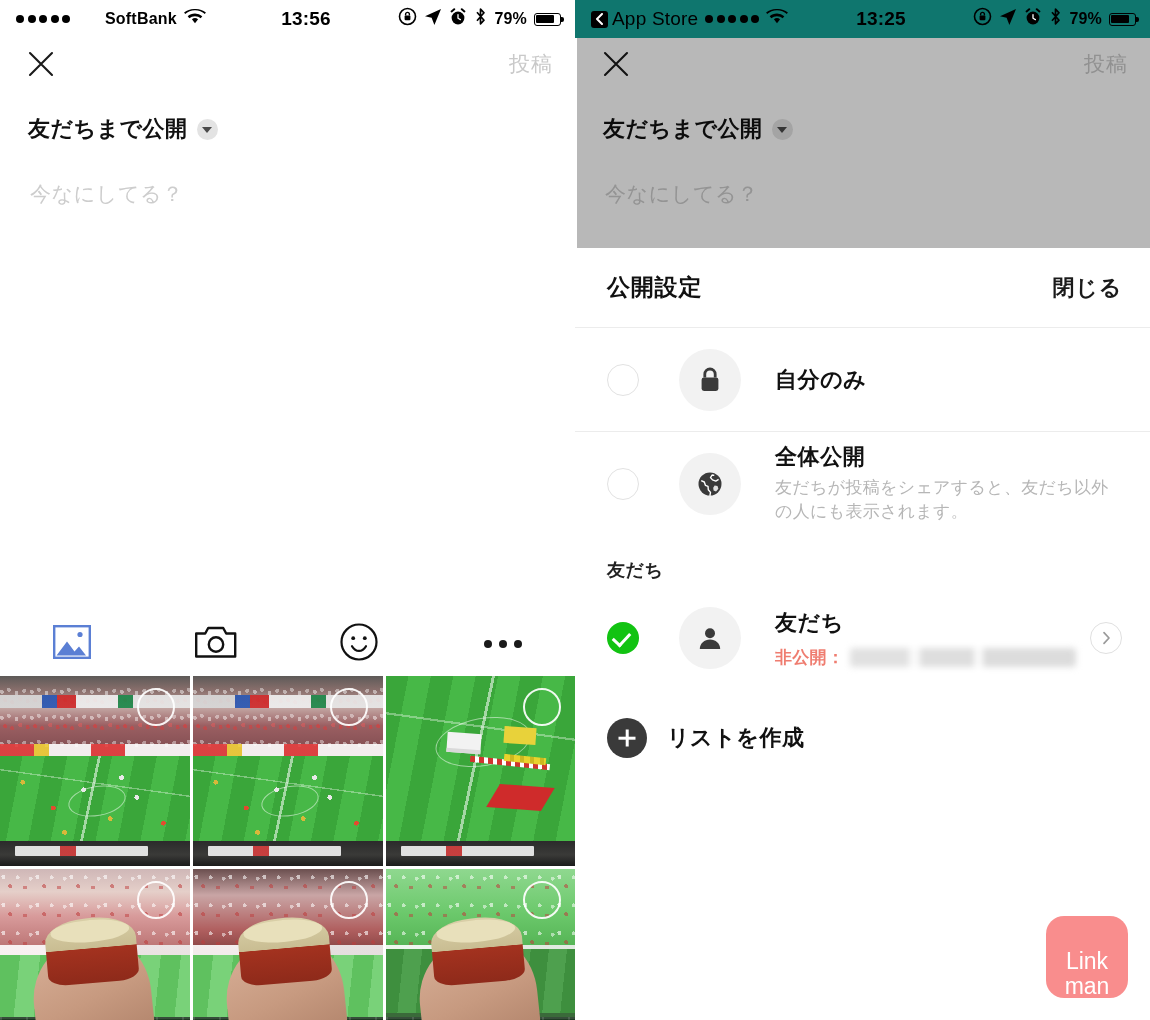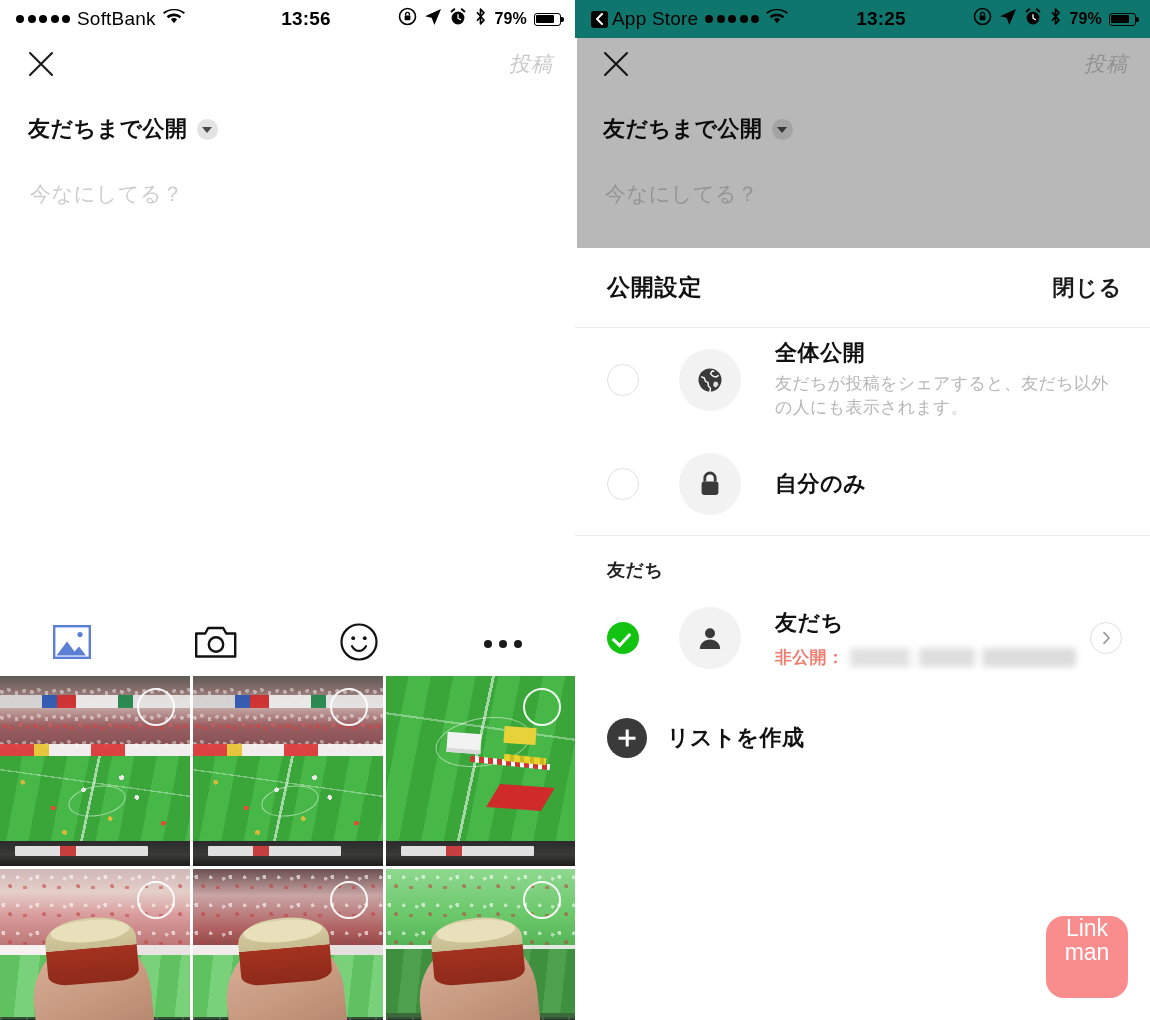--- a/index.html
+++ b/index.html
@@ -18,36 +18,36 @@
     padding:0 14px 0 16px; font-size:19px; font-weight:700;
     color:#000; letter-spacing:0.2px; position:relative; z-index:40;
   }
   .sb-left { display:flex; align-items:center; gap:7px; flex:0 0 auto; }
   .sb-center { position:absolute; left:0; right:0; text-align:center;
                font-size:19px; font-weight:700; pointer-events:none;padding-left:37px; }
   .sb-right { display:flex; align-items:center; gap:7px; margin-left:auto;
               position:relative; z-index:2; }
   .dots { display:flex; gap:3.5px; align-items:center; }
   .dots i { width:8px; height:8px; border-radius:50%; background:#000; display:block; }
-  .carrier { font-size:19px; font-weight:400; }
+  .carrier { font-size:16px; font-weight:700;margin-left:28px; }
   .backlink { display:flex; align-items:center; gap:4px; font-size:19px; font-weight:500; }
   .backsq { width:17px; height:17px; background:#000; border-radius:3px;
             display:flex; align-items:center; justify-content:center; }
   .backsq svg { display:block; }
   .pct { font-size:16px; font-weight:700; }
   .batt { width:27px; height:13px; border:1.6px solid #000; border-radius:3px;
           position:relative; padding:1.4px; }
   .batt::after { content:""; position:absolute; right:-4px; top:3.2px;
                  width:2.6px; height:5px; background:#000; border-radius:0 2px 2px 0; }
   .batt i { display:block; height:100%; width:79%; background:#000; border-radius:1px; }
 
   
   .composer { position:relative; }
   .comp-top { height:52px; display:flex; align-items:center;
-              justify-content:space-between; padding:0 22px 0 26px;font-style:italic; }
+              justify-content:space-between; padding:0 22px 0 26px; }
   .x-icon { width:30px; height:30px; cursor:pointer; }
   .post-btn { font-size:21px; color:#c9c9c9; font-weight:500; letter-spacing:1px; }
 
   .audience { display:flex; align-items:center; gap:9px; padding:24px 0 0 28px; }
   .audience-label { font-size:22px; font-weight:700; color:#111; letter-spacing:0.5px; }
   .caret-circle { width:21px; height:21px; border-radius:50%; background:#e3e3e3;
                   display:flex; align-items:center; justify-content:center; }
   .caret-circle i { width:0; height:0; border-left:5px solid transparent;
                     border-right:5px solid transparent; border-top:6px solid #4a4a4a;
                     display:block; margin-top:1px; }
@@ -209,21 +209,21 @@
                  position:relative; flex:0 0 auto; }
   .plus-circle::before, .plus-circle::after { content:""; position:absolute; background:#fff;
                  left:50%; top:50%; transform:translate(-50%,-50%); }
   .plus-circle::before { width:17px; height:2.6px; }
   .plus-circle::after  { width:2.6px; height:17px; }
   .create-label { margin-left:20px; font-size:22px; font-weight:700; color:#111; letter-spacing:0.6px; }
 
   
   .watermark { position:absolute; right:22px; bottom:22px; width:82px; height:82px;
                border-radius:18px; background:#f98d8d;
-               display:flex; flex-direction:column; align-items:center; justify-content:flex-start;
+               display:flex; flex-direction:column; align-items:center; justify-content:flex-end;
                color:#fff; font-size:23px; line-height:1.06; font-weight:400; z-index:60; }
 </style>
 </head>
 <body>
 
 <div class="screens">
 
   <div class="panel">
 
     <div class="statusbar">
@@ -501,48 +501,48 @@
     </div>
 
     <div class="dim-overlay"></div>
 
     <div class="sheet">
       <div class="sheet-head">
         <span class="sheet-title">公開設定</span>
         <span class="sheet-close">閉じる</span>
       </div>
 
+      <div class="opt-row divided">
+        <span class="radio"></span>
+        <span class="opt-icon">
+          <svg width="22" height="26" viewBox="0 0 22 26">
+              <rect x="2.6" y="10.4" width="16.8" height="13.6" rx="2.4" fill="#3a3a3a"></rect>
+              <path d="M5.8 10.4V7.2a5.2 5.2 0 0110.4 0v3.2" fill="none" stroke="#3a3a3a" stroke-width="2.8"></path>
+            </svg>
+        </span>
+        <span class="opt-texts">
+          <span class="opt-title plain" style="display:block;">自分のみ</span>
+        </span>
+      </div>
+
       <div class="opt-row">
         <span class="radio"></span>
         <span class="opt-icon">
           <svg width="26" height="26" viewBox="0 0 26 26">
               <circle cx="13" cy="13" r="11.5" fill="#3a3a3a"></circle>
               <path d="M4.2 9.6l3.1 1.4 1.1 3.3 2.6 1 .3 3.5 2.2 2.6-.6 3.5M21.6 8.4l-2.8 1.7-3.3-1.2-2-2.3 1.6-2.6 2.2.4" fill="none" stroke="#fff" stroke-width="1.4" stroke-linejoin="round"></path>
               <path d="M17.6 14.4l2.9.7.9 2.6-2.4 2.7-2.4-.8-.4-2.9z" fill="#fff" opacity=".85"></path>
             </svg>
         </span>
         <span class="opt-texts">
           <span class="opt-title" style="display:block;">全体公開</span>
           <span class="opt-sub" style="display:block;">友だちが投稿をシェアすると、友だち以外の人にも表示されます。</span>
         </span>
       </div>
 
-      <div class="opt-row divided">
-        <span class="radio"></span>
-        <span class="opt-icon">
-          <svg width="22" height="26" viewBox="0 0 22 26">
-              <rect x="2.6" y="10.4" width="16.8" height="13.6" rx="2.4" fill="#3a3a3a"></rect>
-              <path d="M5.8 10.4V7.2a5.2 5.2 0 0110.4 0v3.2" fill="none" stroke="#3a3a3a" stroke-width="2.8"></path>
-            </svg>
-        </span>
-        <span class="opt-texts">
-          <span class="opt-title plain" style="display:block;">自分のみ</span>
-        </span>
-      </div>
-
       <div class="section-label">友だち</div>
 
       <div class="friend-row">
         <span class="radio on"></span>
         <span class="opt-icon">
           <svg width="26" height="26" viewBox="0 0 26 26">
               <circle cx="13" cy="8.2" r="5" fill="#3a3a3a"></circle>
               <path d="M2.8 24c0-5.4 4.6-9.4 10.2-9.4S23.2 18.6 23.2 24z" fill="#3a3a3a"></path>
             </svg>
         </span>

